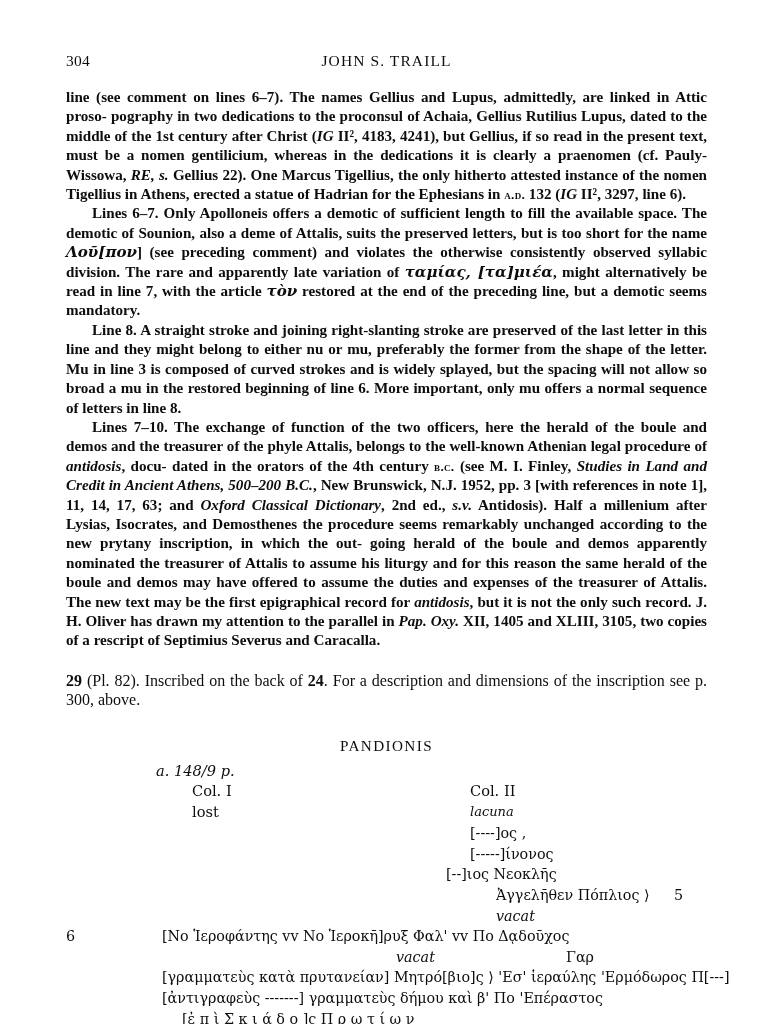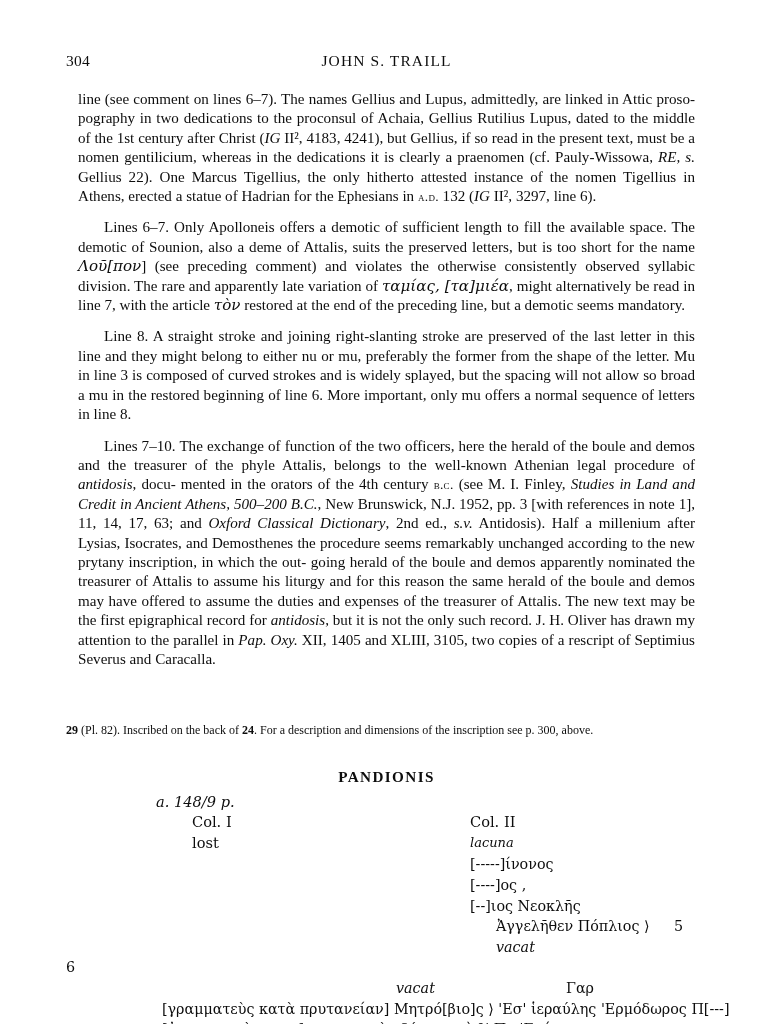--- a/index.html
+++ b/index.html
@@ -38,61 +38,60 @@
     position: absolute;
     left: 0;
     right: 0;
     top: 8px;
     text-align: center;
     font-size: 15.5px;
     letter-spacing: 1.1px;
   }
   
   .body-text p {
-    margin: 12px;
+    margin: 0;
     font-size: 15.1px;
     line-height: 19.4px;
     text-align: justify;
     text-justify: inter-word;
     hyphens: manual;
+    font-weight: bold;
   }
   .body-text p.indent {
     text-indent: 26px;
   }
   .body-text p + p {
     margin-top: 0;
   }
   .gap-sm { height: 11px; }
   .gap-lg { height: 20px; }
   i { font-style: italic; }
   .sc {
     font-variant: small-caps;
     font-size: 13.4px;
     letter-spacing: .3px;
   }
   .bold { font-weight: bold; }
   
   .entry-head {
-    font-size: 12px;
+    font-size: 16px;
     line-height: 19.4px;
     text-align: justify;
-    margin-top: 20px;
   }
   .lh-line {
     font-size: 15.1px;
     line-height: 19.4px;
     text-indent: 26px;
   }
   
   .insc-title {
     text-align: center;
     font-size: 15.2px;
     letter-spacing: 1.4px;
     margin-top: 16px;
-    font-weight: bold;
   }
   .insc {
     position: relative;
     margin-top: 6px;
     font-size: 14.3px;
     line-height: 20.6px;
   }
   .date-line {
     margin-left: 90px;
     font-style: italic;
@@ -182,21 +181,21 @@
     <p class="indent">
       <span>Line 8.  A straight stroke and joining right-slanting stroke are preserved of the last letter in this line</span>
       <span>and they might belong to either nu or mu, preferably the former from the shape of the letter.  Mu in line</span>
       <span>3 is composed of curved strokes and is widely splayed, but the spacing will not allow so broad a mu in the</span>
       <span>restored beginning of line 6.  More important, only mu offers a normal sequence of letters in line 8.</span>
     </p>
 
     <p class="indent">
       <span>Lines 7–10.  The exchange of function of the two officers, here the herald of the boule and demos</span>
       <span>and the treasurer of the phyle Attalis, belongs to the well-known Athenian legal procedure of </span><i>antidosis</i><span>, docu-</span>
-      <span>mented in the orators of the 4th century </span><span class="sc">b.c.</span><span> (see M. I. Finley, </span><i>Studies in Land and Credit in Ancient Athens,</i>
+      <span>dated in the orators of the 4th century </span><span class="sc">b.c.</span><span> (see M. I. Finley, </span><i>Studies in Land and Credit in Ancient Athens,</i>
       <i>500–200 B.C.</i><span>, New Brunswick, N.J. 1952, pp. 3 [with references in note 1], 11, 14, 17, 63; and </span><i>Oxford</i>
       <i>Classical Dictionary</i><span>, 2nd ed., </span><i>s.v.</i><span> Antidosis).  Half a millenium after Lysias, Isocrates, and Demosthenes</span>
       <span>the procedure seems remarkably unchanged according to the new prytany inscription, in which the out-</span>
       <span>going herald of the boule and demos apparently nominated the treasurer of Attalis to assume his liturgy</span>
       <span>and for this reason the same herald of the boule and demos may have offered to assume the duties and</span>
       <span>expenses of the treasurer of Attalis.  The new text may be the first epigraphical record for </span><i>antidosis</i><span>, but it</span>
       <span>is not the only such record.  J. H. Oliver has drawn my attention to the parallel in </span><i>Pap. Oxy.</i><span> XII, 1405</span>
       <span>and XLIII, 3105, two copies of a rescript of Septimius Severus and Caracalla.</span>
     </p>
 
@@ -222,38 +221,39 @@
       <span class="col1head">Col. I</span>
       <span class="col2head">Col. II</span>
     </div>
 
     <div class="colrow">
       <span class="lost">lost</span>
       <span class="lacuna">lacuna</span>
     </div>
 
     <div class="gline">
+      <span class="txt" style="left:404px">[----]ος ,</span>
+    </div>
+    <div class="gline">
       <span class="txt" style="left:404px">[-----]ίνονος</span>
     </div>
     <div class="gline">
-      <span class="txt" style="left:404px">[----]ος ,</span>
-    </div>
-    <div class="gline">
-      <span class="txt" style="left:404px">[--]ιος Νεοκλῆς</span>
+      <span class="txt" style="left:380px">[--]ιος Νεοκλῆς</span>
     </div>
     <div class="gline">
       <span class="txt" style="left:430px">Ἀγγελῆθεν Πόπλιος ⟩</span>
       <span class="tail" style="left:608px">5</span>
     </div>
     <div class="gline">
       <span class="txt vacat" style="left:430px">vacat</span>
     </div>
 
     <div class="gline">
       <span class="num">6</span>
+      <span class="txt" style="left:96px">[Νο Ἱεροφάντης vv Νο Ἱεροκῆ]ρυξ Φαλ' vv Πο Δᾳδοῦχος</span>
     </div>
     <div class="gline">
       <span class="txt vacat" style="left:330px">vacat</span>
       <span class="tail" style="left:500px">Γαρ</span>
     </div>
     <div class="gline">
       <span class="txt" style="left:96px">[γραμματεὺς κατὰ πρυτανείαν] Μητρό[βιο]ς ⟩ 'Εσ' ἱεραύλης 'Ερμόδωρος Π[---]</span>
     </div>
     <div class="gline">
       <span class="txt" style="left:96px">[ἀντιγραφεὺς -------] γραμματεὺς δήμου καὶ β' Πο 'Επέραστος</span>

